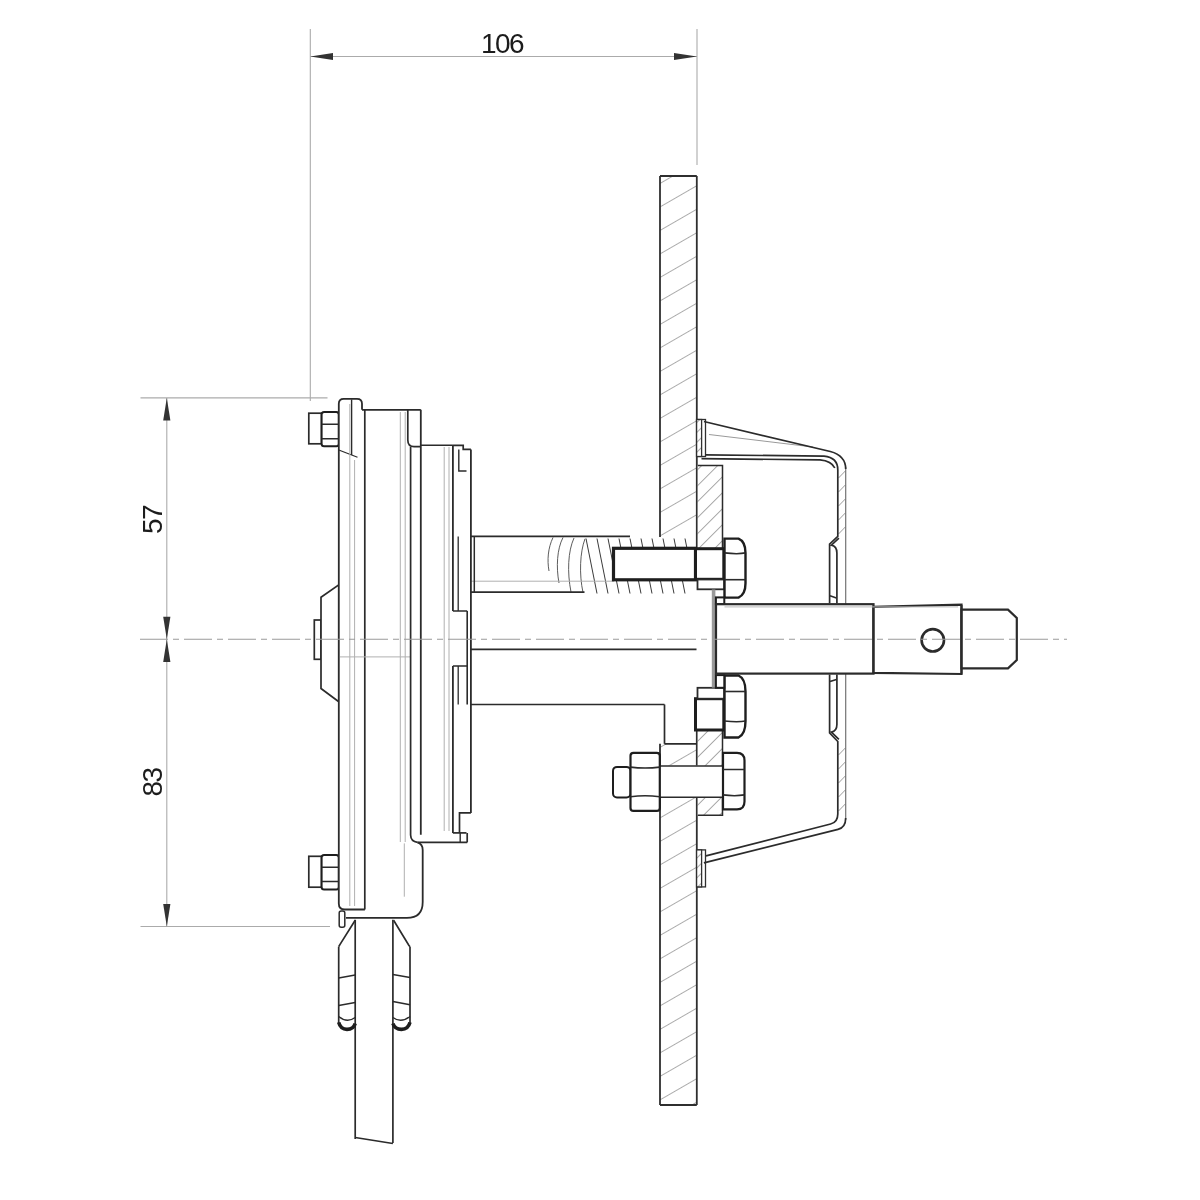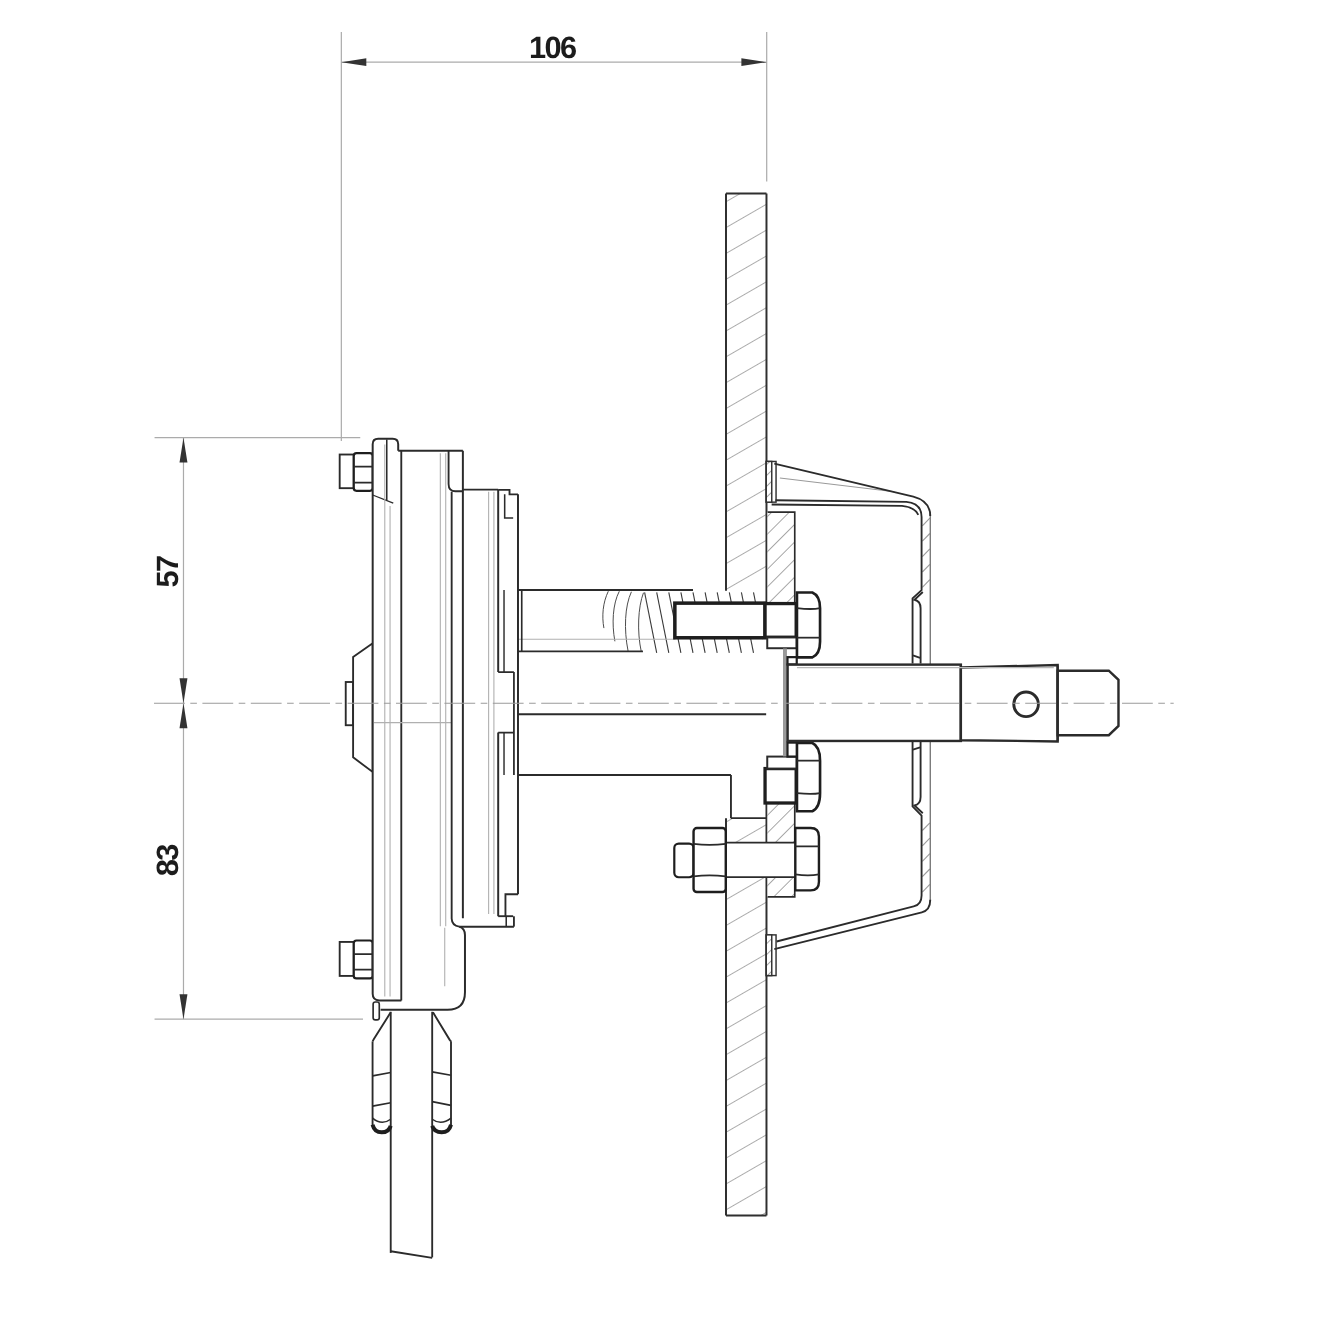--- a/index.html
+++ b/index.html
@@ -1,16 +1,16 @@
 <!DOCTYPE html>
 <html><head>
 <meta charset="utf-8">
 <style>
   html,body{margin:0;padding:0;background:#ffffff;}
-  .page{width:1200px;height:1200px;position:relative;overflow:hidden;background:#fff;font-weight:bold;}
+  .page{width:1200px;height:1200px;position:relative;overflow:hidden;background:#fff;}
   text{font-family:"Liberation Sans",sans-serif;}
 </style>
 </head>
 <body>
 <div class="page">
 <svg width="1200" height="1200" viewBox="0 0 1200 1200">
 <defs>
   <pattern id="ph" width="80" height="20.35" patternUnits="userSpaceOnUse" patternTransform="rotate(-30)">
     <rect width="80" height="20.35" fill="#ffffff"></rect>
     <line x1="0" y1="0" x2="80" y2="0" stroke="#585858" stroke-width="1"></line>

